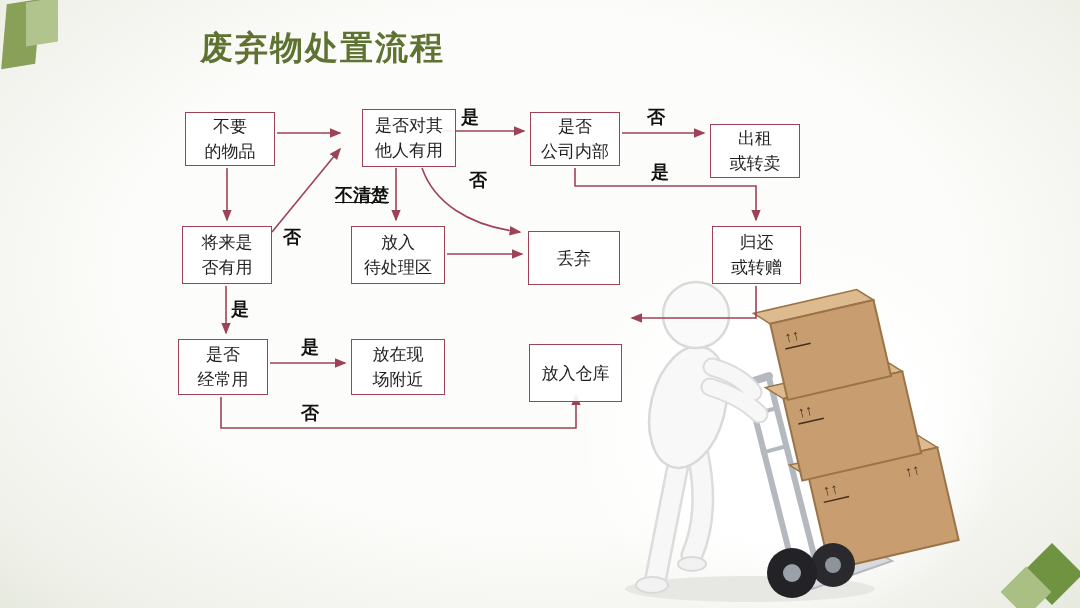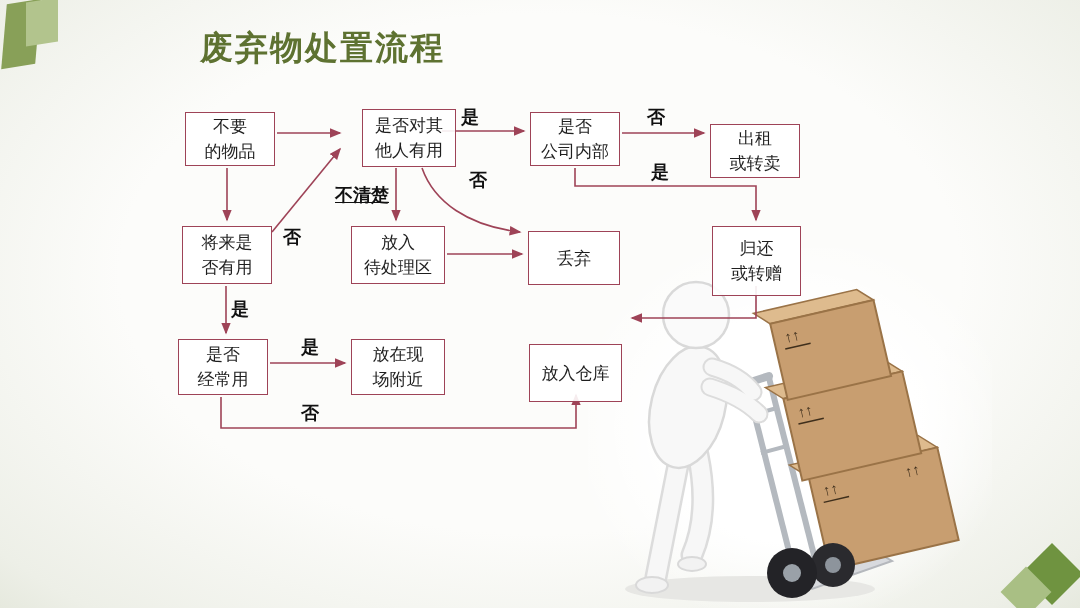--- a/index.html
+++ b/index.html
@@ -125,21 +125,21 @@
 他人有用</div>
   <div class="node" style="left:530px;top:112px;width:90px;height:54px;">是否
 公司内部</div>
   <div class="node" style="left:710px;top:112px;width:90px;height:54px;margin-top:12px;">出租
 或转卖</div>
   <div class="node" style="left:351px;top:226px;width:94px;height:58px;">放入
 待处理区</div>
   <div class="node" style="left:182px;top:226px;width:90px;height:58px;">将来是
 否有用</div>
   <div class="node" style="left:528px;top:231px;width:92px;height:54px;">丢弃</div>
-  <div class="node" style="left:712px;top:226px;width:89px;height:70px;">归还
+  <div class="node" style="left:712px;top:226px;width:89px;height:58px;">归还
 或转赠</div>
   <div class="node" style="left:178px;top:339px;width:90px;height:56px;">是否
 经常用</div>
   <div class="node" style="left:351px;top:339px;width:94px;height:56px;text-align:center;">放在现
 场附近</div>
   <div class="node" style="left:529px;top:344px;width:93px;height:58px;">放入仓库</div>
 
   <span class="elabel" style="left:461px;top:106px;">是</span>
   <span class="elabel" style="left:647px;top:106px;">否</span>
   <span class="elabel" style="left:651px;top:161px;">是</span>

